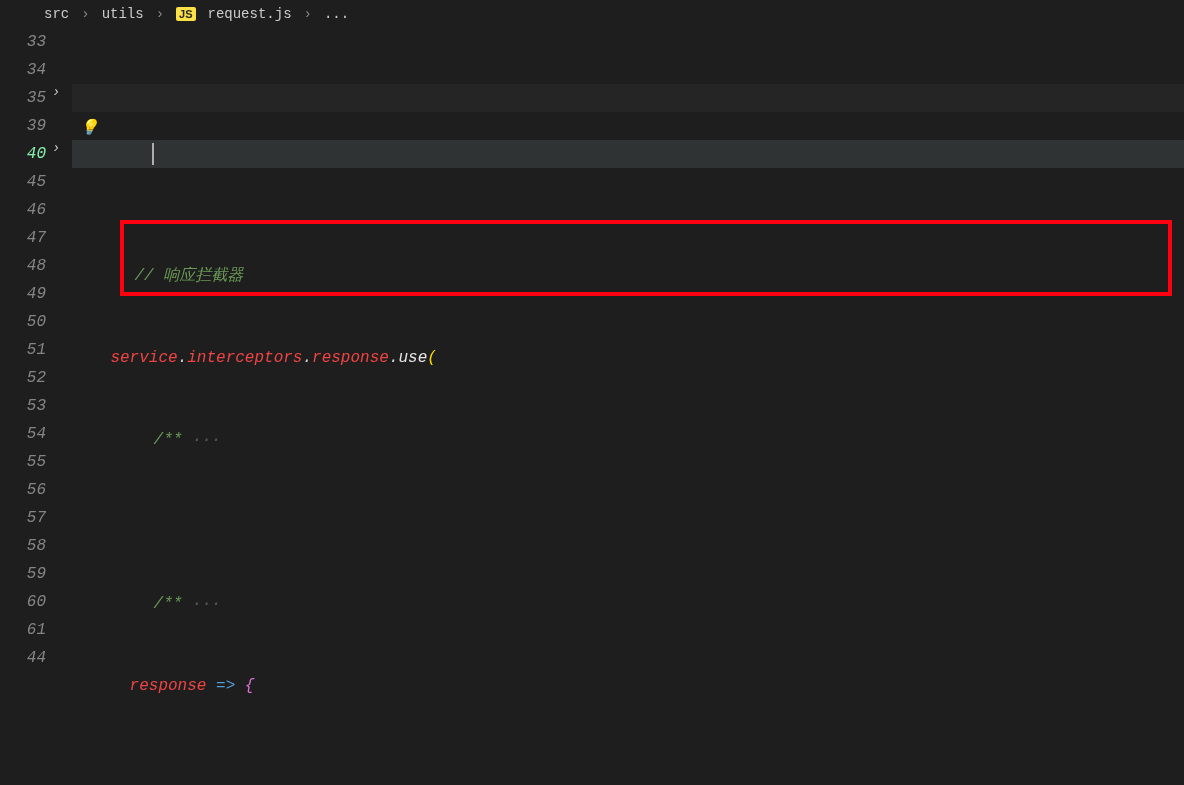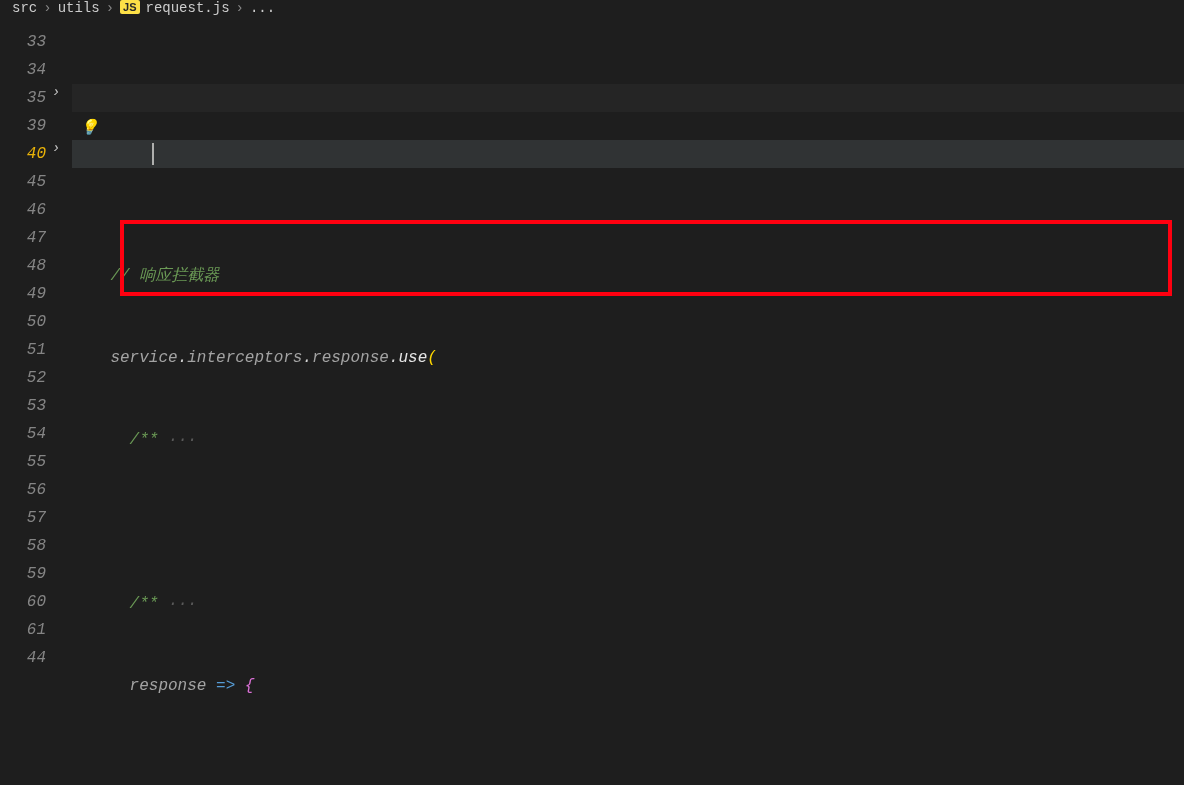--- a/index.html
+++ b/index.html
@@ -8,27 +8,28 @@
     font-family: Consolas, "Courier New", monospace;
     font-size: 16px;
     color: #d4d4d4;
     width: 1184px;
     height: 785px;
     overflow: hidden;
   }
   .breadcrumb {
     height: 28px;
     display: flex;
-    align-items: flex-start;
+    align-items: center;
     padding: 0 12px;
     background: #1e1e1e;
     color: #cccccc;
     font-size: 14px;
-    gap: 6px;
+    gap: 12px;
     border-bottom: 1px solid #1e1e1e;
+    margin-left: 32px;
   }
   .breadcrumb .sep { color: #888; }
   .js-badge {
     background: #fde047;
     color: #292929;
     font-weight: bold;
     font-size: 11px;
     padding: 1px 3px;
     border-radius: 2px;
     font-family: sans-serif;
@@ -65,27 +66,27 @@
     flex: 1;
     white-space: pre;
     position: relative;
     overflow: hidden;
   }
   .line {
     height: 28px;
     line-height: 28px;
   }
   .ln { display:block; height:28px; line-height:28px; }
-  .ln.cur { color: #eab308; }
+  .ln.cur { color: #86efac; }
   .codeline { position: relative; }
   .codeline .content { position: relative; z-index: 2; }
 
   
-  .t-comment { color: #6a9955; }
-  .t-var { color: #a3a3a3; }
+  .t-comment { color: #6a9955; margin-left: 24px; }
+  .t-var { color: #ef4444; }
   .t-kw { color: #569cd6; }
   .t-fn { color: #e5e5e5; }
   .t-op { color: #d4d4d4; }
   .t-punc { color: #d4d4d4; }
   .t-yellow { color: #ffd700; }
   .t-pink { color: #da70d6; }
   .t-ellip { color: #5a5a5a; }
 
   .current-line-bg {
     position: absolute;

